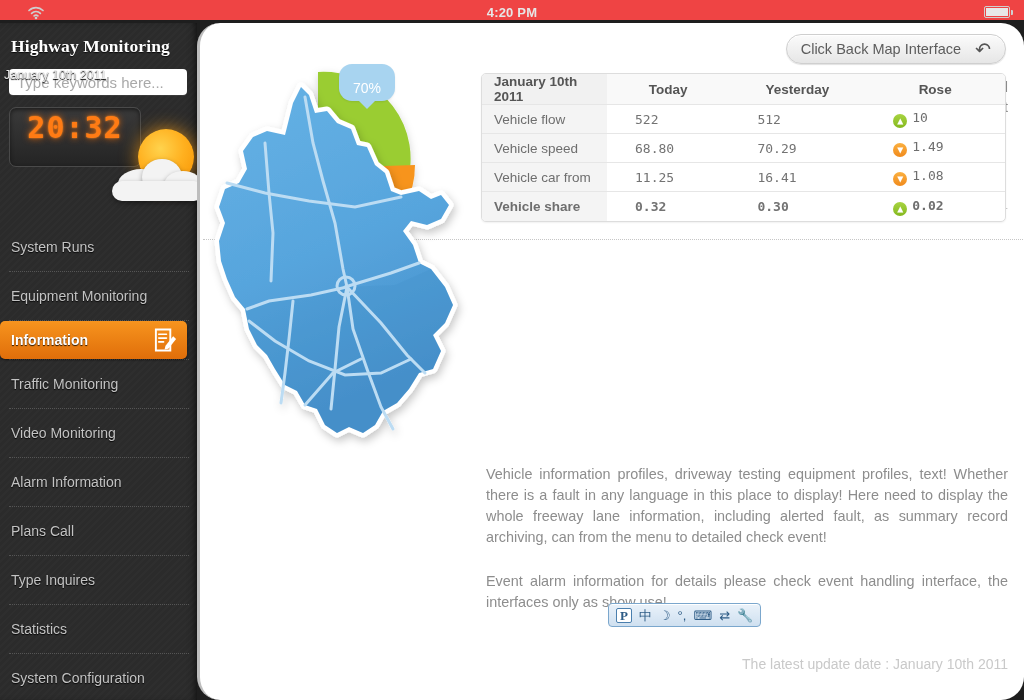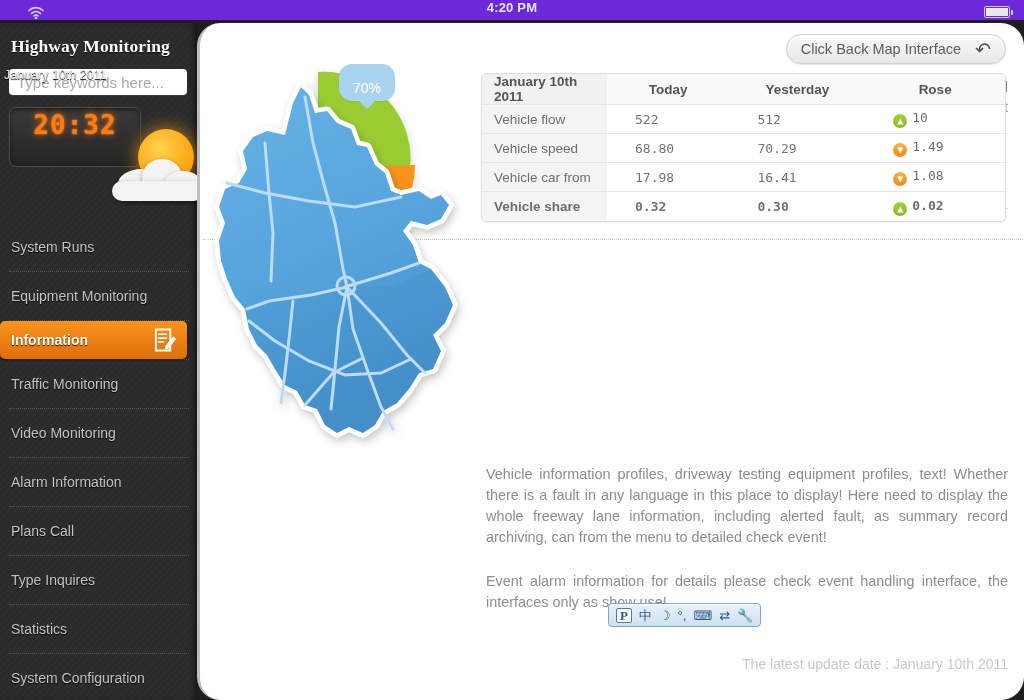--- a/index.html
+++ b/index.html
@@ -7,22 +7,22 @@
     width: 1024px; height: 700px;
     overflow: hidden;
     font-family: "Liberation Sans", sans-serif;
     background: #000;
   }
   .screen { position: relative; width: 1024px; height: 700px; background:#1e1e1e; }
 
   
   .statusbar {
     position: absolute; top: 0; left: 0; width: 1024px; height: 20px;
-    background: #6d28d9; color: #d8d8d8;
-    display: flex; align-items: flex-start; justify-content: center;
+    background: #ef4444; color: #d8d8d8;
+    display: flex; align-items: flex-end; justify-content: center;
   }
   .statusbar .time { font-size: 13px; font-weight: bold; color: #e6e6e6; letter-spacing: .2px; }
   .sb-wifi { position: absolute; left: 26px; top: 4px; width: 20px; height: 16px; }
   .sb-batt { position: absolute; right: 14px; top: 6px; width: 26px; height: 12px;
     border: 1.5px solid #cfcfcf; border-radius: 2px; }
   .sb-batt::after { content:""; position:absolute; right:-4px; top:3px; width:2.5px; height:5px;
     background:#cfcfcf; border-radius:0 1px 1px 0; }
   .sb-batt i { position:absolute; left:1px; top:1px; bottom:1px; right:1px; background:#e8e8e8; display:block; }
 
   
@@ -44,21 +44,21 @@
     flex: 1; border: 0; background: #fff; padding: 0 8px;
     font-family: "Liberation Sans", sans-serif; font-size: 15px; color: #000000; outline: none;
   }
   .search-input::placeholder { color: #a9a9a9; }
 
   
   .clockbox { position: relative; margin: 12px 0 0 9px; width: 132px; height: 60px;
     border-radius: 7px; background: linear-gradient(#3a3a3a,#242424);
     border: 1px solid #4a4a4a; box-shadow: 0 2px 4px rgba(0,0,0,.5) inset; }
   .lcd { text-align:center; padding-top: 2px; font-family: "DejaVu Sans Mono", monospace;
-    font-size: 26px; font-weight: bold; color: #ff7b14; letter-spacing: 1px;
+    font-size: 30px; font-weight: bold; color: #ff7b14; letter-spacing: 1px;
     text-shadow: 0 0 7px rgba(255,110,0,.85), 0 0 2px rgba(255,160,60,.9); }
   .clockdate { position:absolute; left: 0; top: 45px; width: 186px; color:#e9e9e9;
     font-size: 12.5px; padding-left: 4px; text-shadow: 0 1px 1px #000; white-space: nowrap; }
   .weather { position:absolute; left: 108px; top: 98px; width: 105px; height: 92px; pointer-events:none; }
   .sun { position:absolute; left: 30px; top: 8px; width: 56px; height: 56px; border-radius:50%;
     background: radial-gradient(circle at 40% 35%, #ffd34d 0%, #ffb01f 48%, #f79100 100%);
     box-shadow: 0 0 18px rgba(255,160,20,.75); }
   .cloud { position:absolute; border-radius: 50%; background: #f3f3f3;
     box-shadow: 0 2px 5px rgba(0,0,0,.35); }
   .c1 { left: 10px; top: 48px; width: 46px; height: 30px; }
@@ -358,21 +358,21 @@
         <tr>
           <td class="c0">Vehicle speed</td>
           <td class="num">68.80</td>
           <td class="num">70.29</td>
           <td class="rose">
             <span class="arrow down">▼</span><span>1.49</span>
           </td>
         </tr>
         <tr>
           <td class="c0">Vehicle car from</td>
-          <td class="num">17.98</td>
+          <td class="num">11.25</td>
           <td class="num">16.41</td>
           <td class="rose">
             <span class="arrow down">▼</span><span>1.08</span>
           </td>
         </tr>
         <tr>
           <td class="c0">Vehicle share</td>
           <td class="num">0.32</td>
           <td class="num">0.30</td>
           <td class="rose">

